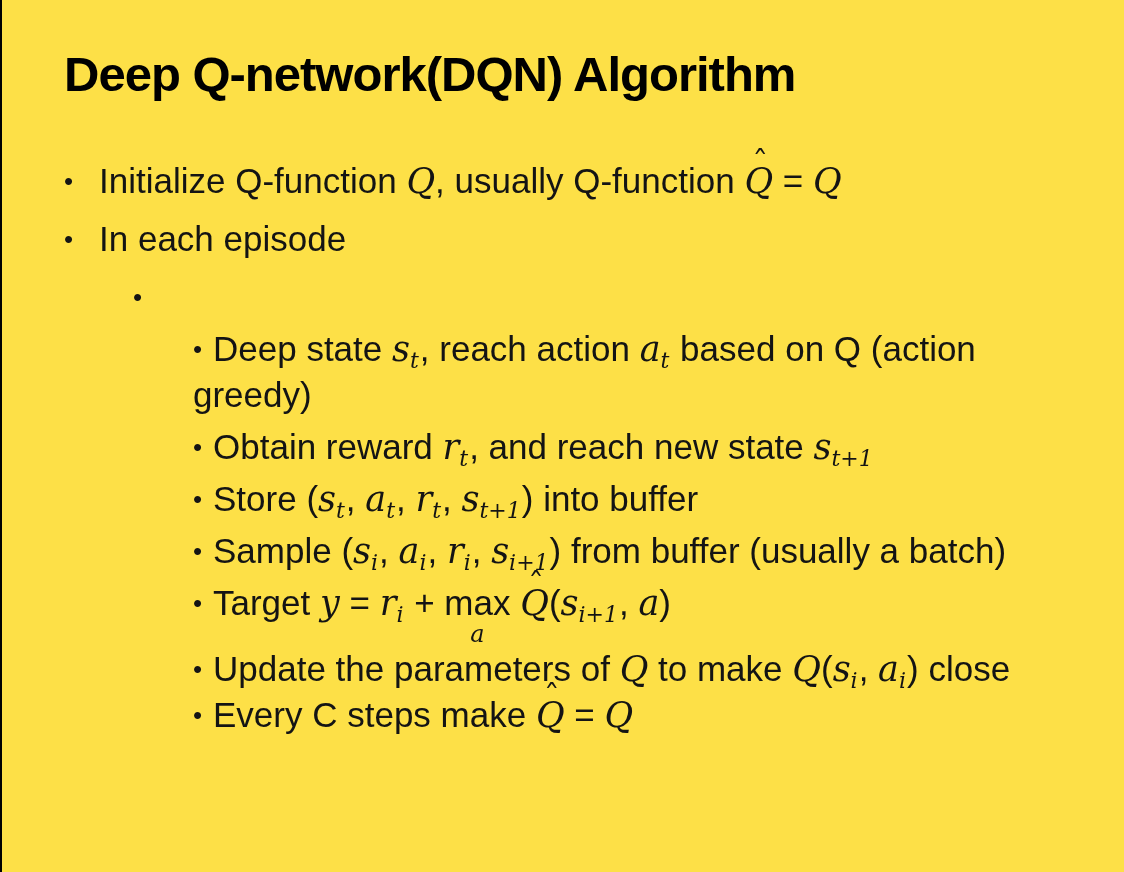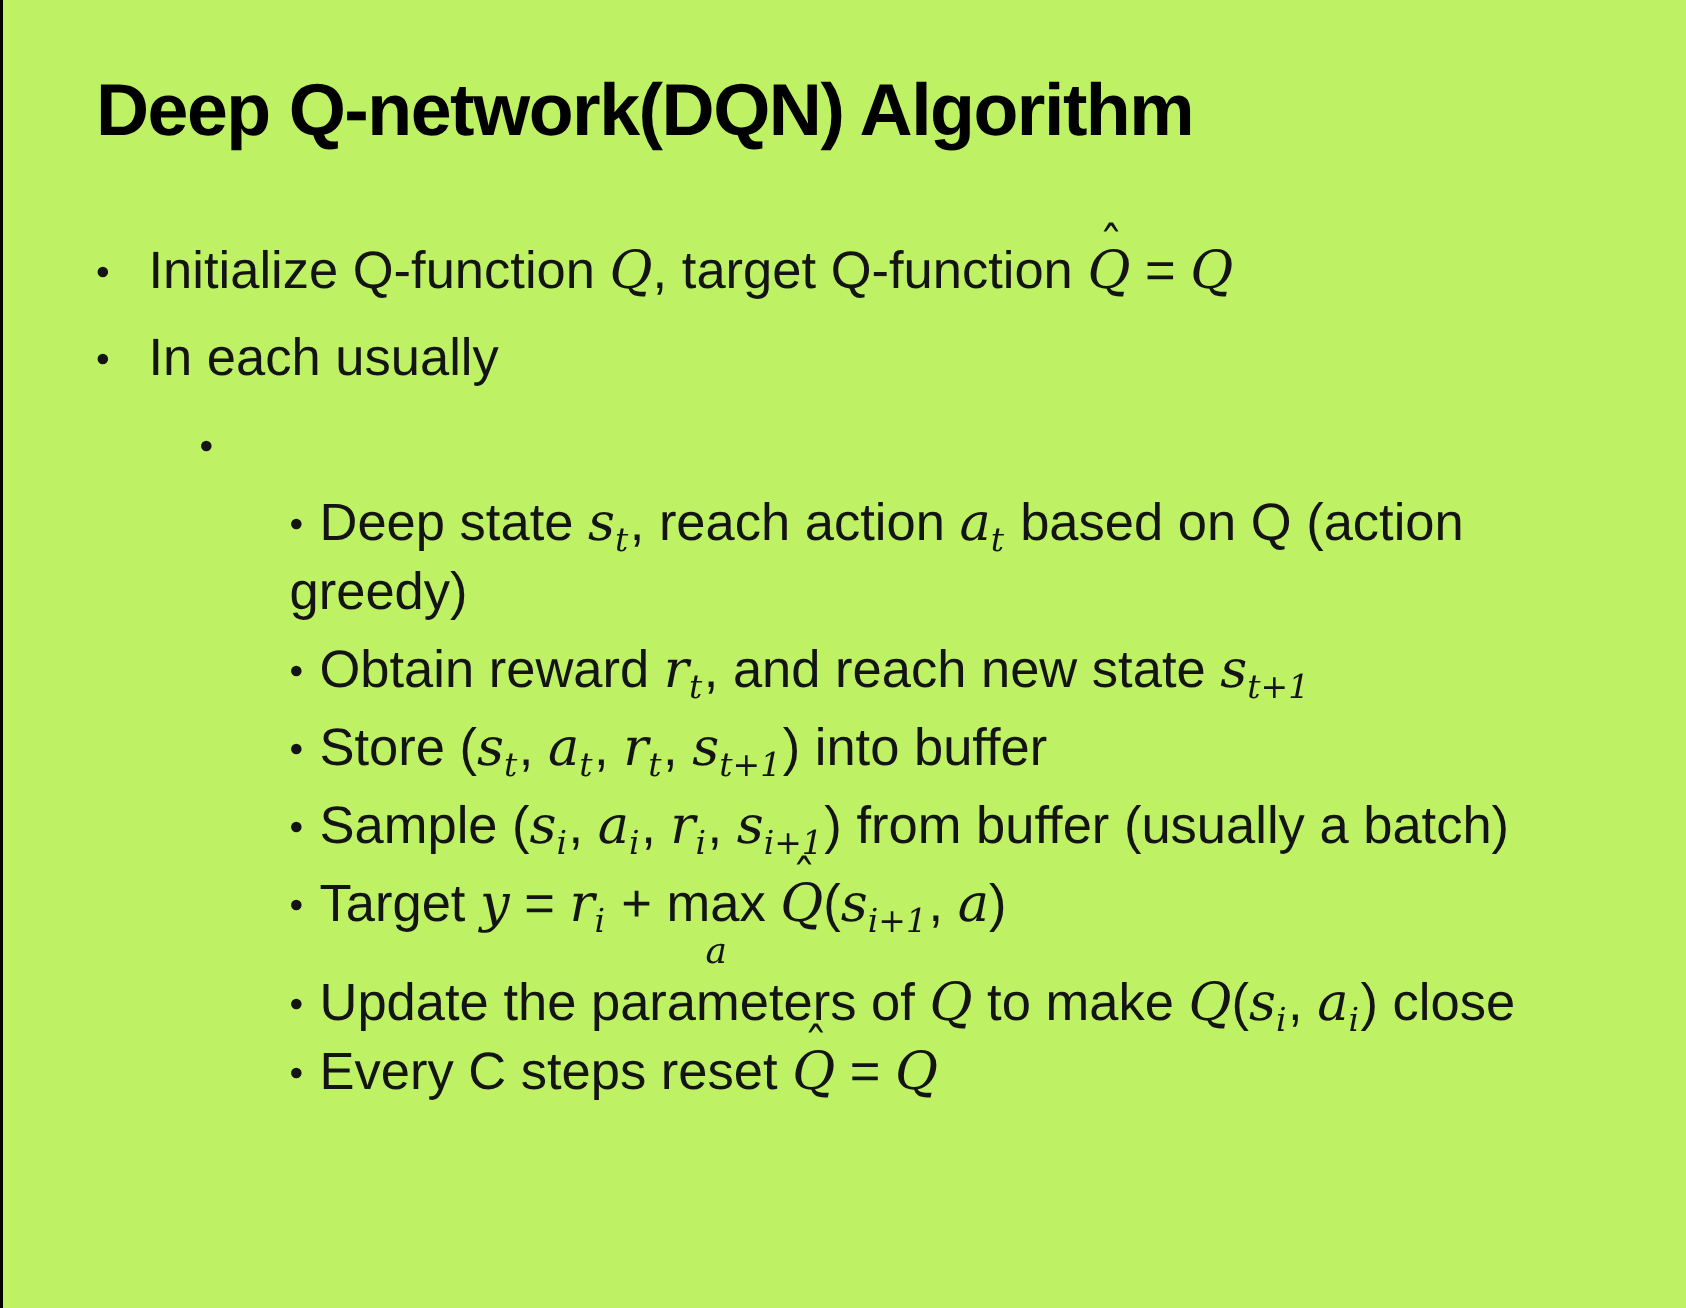--- a/index.html
+++ b/index.html
@@ -1,20 +1,20 @@
 <!DOCTYPE html>
 <html><head>
 <meta charset="utf-8">
 <style>
   html,body{margin:0;padding:0;background:#ffffff;}
   .slide{
     position:relative;
     width:1124px;height:872px;
     box-sizing:border-box;
-    background:#bef264;
+    background:#fde047;
     border-left:2px solid #000000;
     overflow:hidden;
     font-family:"Liberation Sans",sans-serif;
     color:#141414;
   }
   .title{
     margin:46px 40px 0 62px;
     font-size:49px;
     font-weight:bold;
     letter-spacing:-1px;
@@ -61,25 +61,25 @@
     font-size:24px;line-height:1;
     font-family:"DejaVu Serif",serif;font-style:italic;
   }
 </style>
 </head>
 <body>
 
 <div class="slide">
   <div class="title">Deep Q-network(DQN) Algorithm</div>
   <div class="bullets">
-      <div class="row l1"><span class="marker">•</span><span class="text"><span class="seg-t">Initialize Q-function </span><span class="seg-m">Q</span><span class="seg-t">, target Q-function </span><span class="seg-hat"><span class="hat-accent">ˆ</span><span class="seg-m">Q</span></span><span class="seg-t"> = </span><span class="seg-m">Q</span></span></div>
-      <div class="row l1"><span class="marker">•</span><span class="text"><span class="seg-t">In each usually</span></span></div>
+      <div class="row l1"><span class="marker">•</span><span class="text"><span class="seg-t">Initialize Q-function </span><span class="seg-m">Q</span><span class="seg-t">, usually Q-function </span><span class="seg-hat"><span class="hat-accent">ˆ</span><span class="seg-m">Q</span></span><span class="seg-t"> = </span><span class="seg-m">Q</span></span></div>
+      <div class="row l1"><span class="marker">•</span><span class="text"><span class="seg-t">In each episode</span></span></div>
       <div class="row l2"><span class="marker">•</span></div>
       <div class="row l3 tight"><span class="marker">•</span><span class="text"><span class="seg-t">Deep state </span><span class="seg-m">s</span><span class="seg-sub">t</span><span class="seg-t">, reach action </span><span class="seg-m">a</span><span class="seg-sub">t</span><span class="seg-t"> based on Q (action</span></span></div>
       <div class="row l3 cont"><span class="text"><span class="seg-t">greedy)</span></span></div>
       <div class="row l3"><span class="marker">•</span><span class="text"><span class="seg-t">Obtain reward </span><span class="seg-m">r</span><span class="seg-sub">t</span><span class="seg-t">, and reach new state </span><span class="seg-m">s</span><span class="seg-sub">t+1</span></span></div>
       <div class="row l3"><span class="marker">•</span><span class="text"><span class="seg-t">Store (</span><span class="seg-m">s</span><span class="seg-sub">t</span><span class="seg-t">, </span><span class="seg-m">a</span><span class="seg-sub">t</span><span class="seg-t">, </span><span class="seg-m">r</span><span class="seg-sub">t</span><span class="seg-t">, </span><span class="seg-m">s</span><span class="seg-sub">t+1</span><span class="seg-t">) into buffer</span></span></div>
       <div class="row l3"><span class="marker">•</span><span class="text"><span class="seg-t">Sample (</span><span class="seg-m">s</span><span class="seg-sub">i</span><span class="seg-t">, </span><span class="seg-m">a</span><span class="seg-sub">i</span><span class="seg-t">, </span><span class="seg-m">r</span><span class="seg-sub">i</span><span class="seg-t">, </span><span class="seg-m">s</span><span class="seg-sub">i+1</span><span class="seg-t">) from buffer (usually a batch)</span></span></div>
       <div class="row l3 has-under"><span class="marker">•</span><span class="text"><span class="seg-t">Target </span><span class="seg-m">y</span><span class="seg-t"> = </span><span class="seg-m">r</span><span class="seg-sub">i</span><span class="seg-t"> + </span><span class="seg-under"><span class="under-main">max</span><span class="under-a">a</span></span><span class="seg-t"> </span><span class="seg-hat"><span class="hat-accent">ˆ</span><span class="seg-m">Q</span></span><span class="seg-t">(</span><span class="seg-m">s</span><span class="seg-sub">i+1</span><span class="seg-t">, </span><span class="seg-m">a</span><span class="seg-t">)</span></span></div>
       <div class="row l3 tight"><span class="marker">•</span><span class="text"><span class="seg-t">Update the parameters of </span><span class="seg-m">Q</span><span class="seg-t"> to make </span><span class="seg-m">Q</span><span class="seg-t">(</span><span class="seg-m">s</span><span class="seg-sub">i</span><span class="seg-t">, </span><span class="seg-m">a</span><span class="seg-sub">i</span><span class="seg-t">) close</span></span></div>
-      <div class="row l3"><span class="marker">•</span><span class="text"><span class="seg-t">Every C steps reset </span><span class="seg-hat"><span class="hat-accent">ˆ</span><span class="seg-m">Q</span></span><span class="seg-t"> = </span><span class="seg-m">Q</span></span></div>
+      <div class="row l3"><span class="marker">•</span><span class="text"><span class="seg-t">Every C steps make </span><span class="seg-hat"><span class="hat-accent">ˆ</span><span class="seg-m">Q</span></span><span class="seg-t"> = </span><span class="seg-m">Q</span></span></div>
     </div>
 </div>
 
 </body></html>

